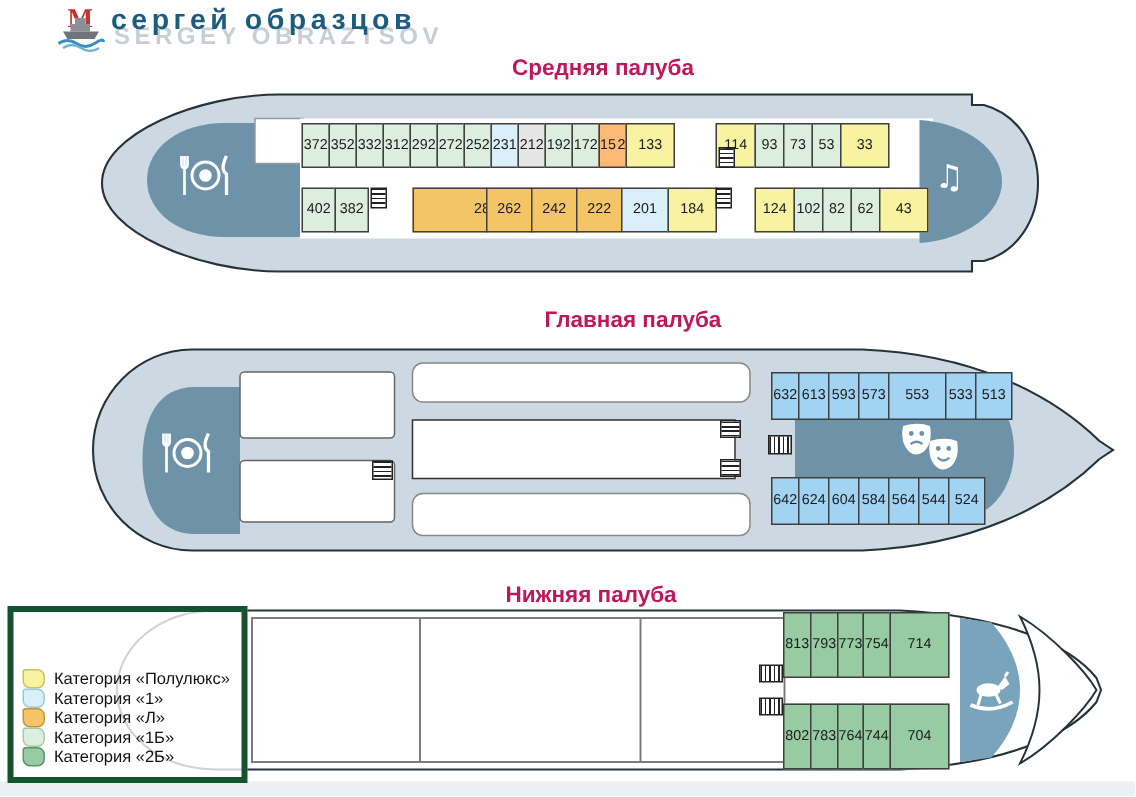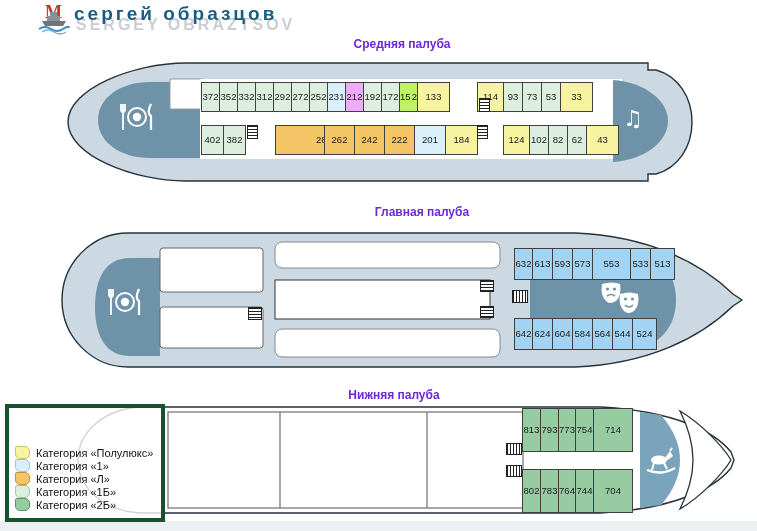--- a/index.html
+++ b/index.html
@@ -6,21 +6,21 @@
   .page{position:relative;width:757px;height:531px;background:#fff;overflow:hidden;
         font-family:"Liberation Sans",sans-serif;}
   
   .brand-title{position:absolute;left:74px;top:3px;font-size:19px;font-weight:bold;
     color:#1c5c7e;letter-spacing:3px;white-space:nowrap;z-index:3;}
   .brand-ghost{position:absolute;left:76px;top:16px;font-size:16px;font-weight:bold;
     color:#c9ced5;letter-spacing:3px;white-space:nowrap;z-index:2;}
   .logo{position:absolute;left:36px;top:1px;width:36px;height:34px;z-index:3;}
   
   .deck-title{position:absolute;width:200px;text-align:center;
-    font-size:12px;font-weight:bold;color:#6d28d9;}
+    font-size:15px;font-weight:bold;color:#be185d;}
   
   .ship-svg{position:absolute;}
   
   .row{position:absolute;display:flex;}
   .cabin{border:1px solid #3f3f3f;margin-left:-1px;height:100%;box-sizing:border-box;
     display:flex;flex-direction:row;align-items:center;justify-content:center;
     font-size:9.5px;line-height:10.5px;color:#1a1a1a;flex:none;}
   .cab-n,.cab-b{display:block;text-align:center;}
   
   .st{position:absolute;border:1px solid #222;box-sizing:border-box;background:#fff;}
@@ -100,33 +100,33 @@
         <span class="cab-b">2</span>
       </div>
       <div class="cabin" style="background: rgb(220, 238, 222); width: 19px;">
         <span class="cab-n">25</span>
         <span class="cab-b">2</span>
       </div>
       <div class="cabin" style="background: rgb(217, 239, 249); width: 19px;">
         <span class="cab-n">23</span>
         <span class="cab-b">1</span>
       </div>
-      <div class="cabin" style="background: #f0abfc; width: 19px;">
+      <div class="cabin" style="background: #e5e5e5; width: 19px;">
         <span class="cab-n">21</span>
         <span class="cab-b">2</span>
       </div>
       <div class="cabin" style="background: rgb(220, 238, 222); width: 19px;">
         <span class="cab-n">19</span>
         <span class="cab-b">2</span>
       </div>
       <div class="cabin" style="background: rgb(220, 238, 222); width: 19px;">
         <span class="cab-n">17</span>
         <span class="cab-b">2</span>
       </div>
-      <div class="cabin" style="background: #bef264; width: 19px; justify-content: space-between;">
+      <div class="cabin" style="background: #fdba74; width: 19px; justify-content: space-between;">
         <span class="cab-n">15</span>
         <span class="cab-b">2</span>
       </div>
       <div class="cabin" style="background: rgb(247, 243, 161); width: 33px;">
         <span class="cab-n">13</span>
         <span class="cab-b">3</span>
       </div>
       <div class="cabin" style="background: rgb(247, 243, 161); width: 27px; margin-left: 27px;">
         <span class="cab-n">11</span>
         <span class="cab-b">4</span>

